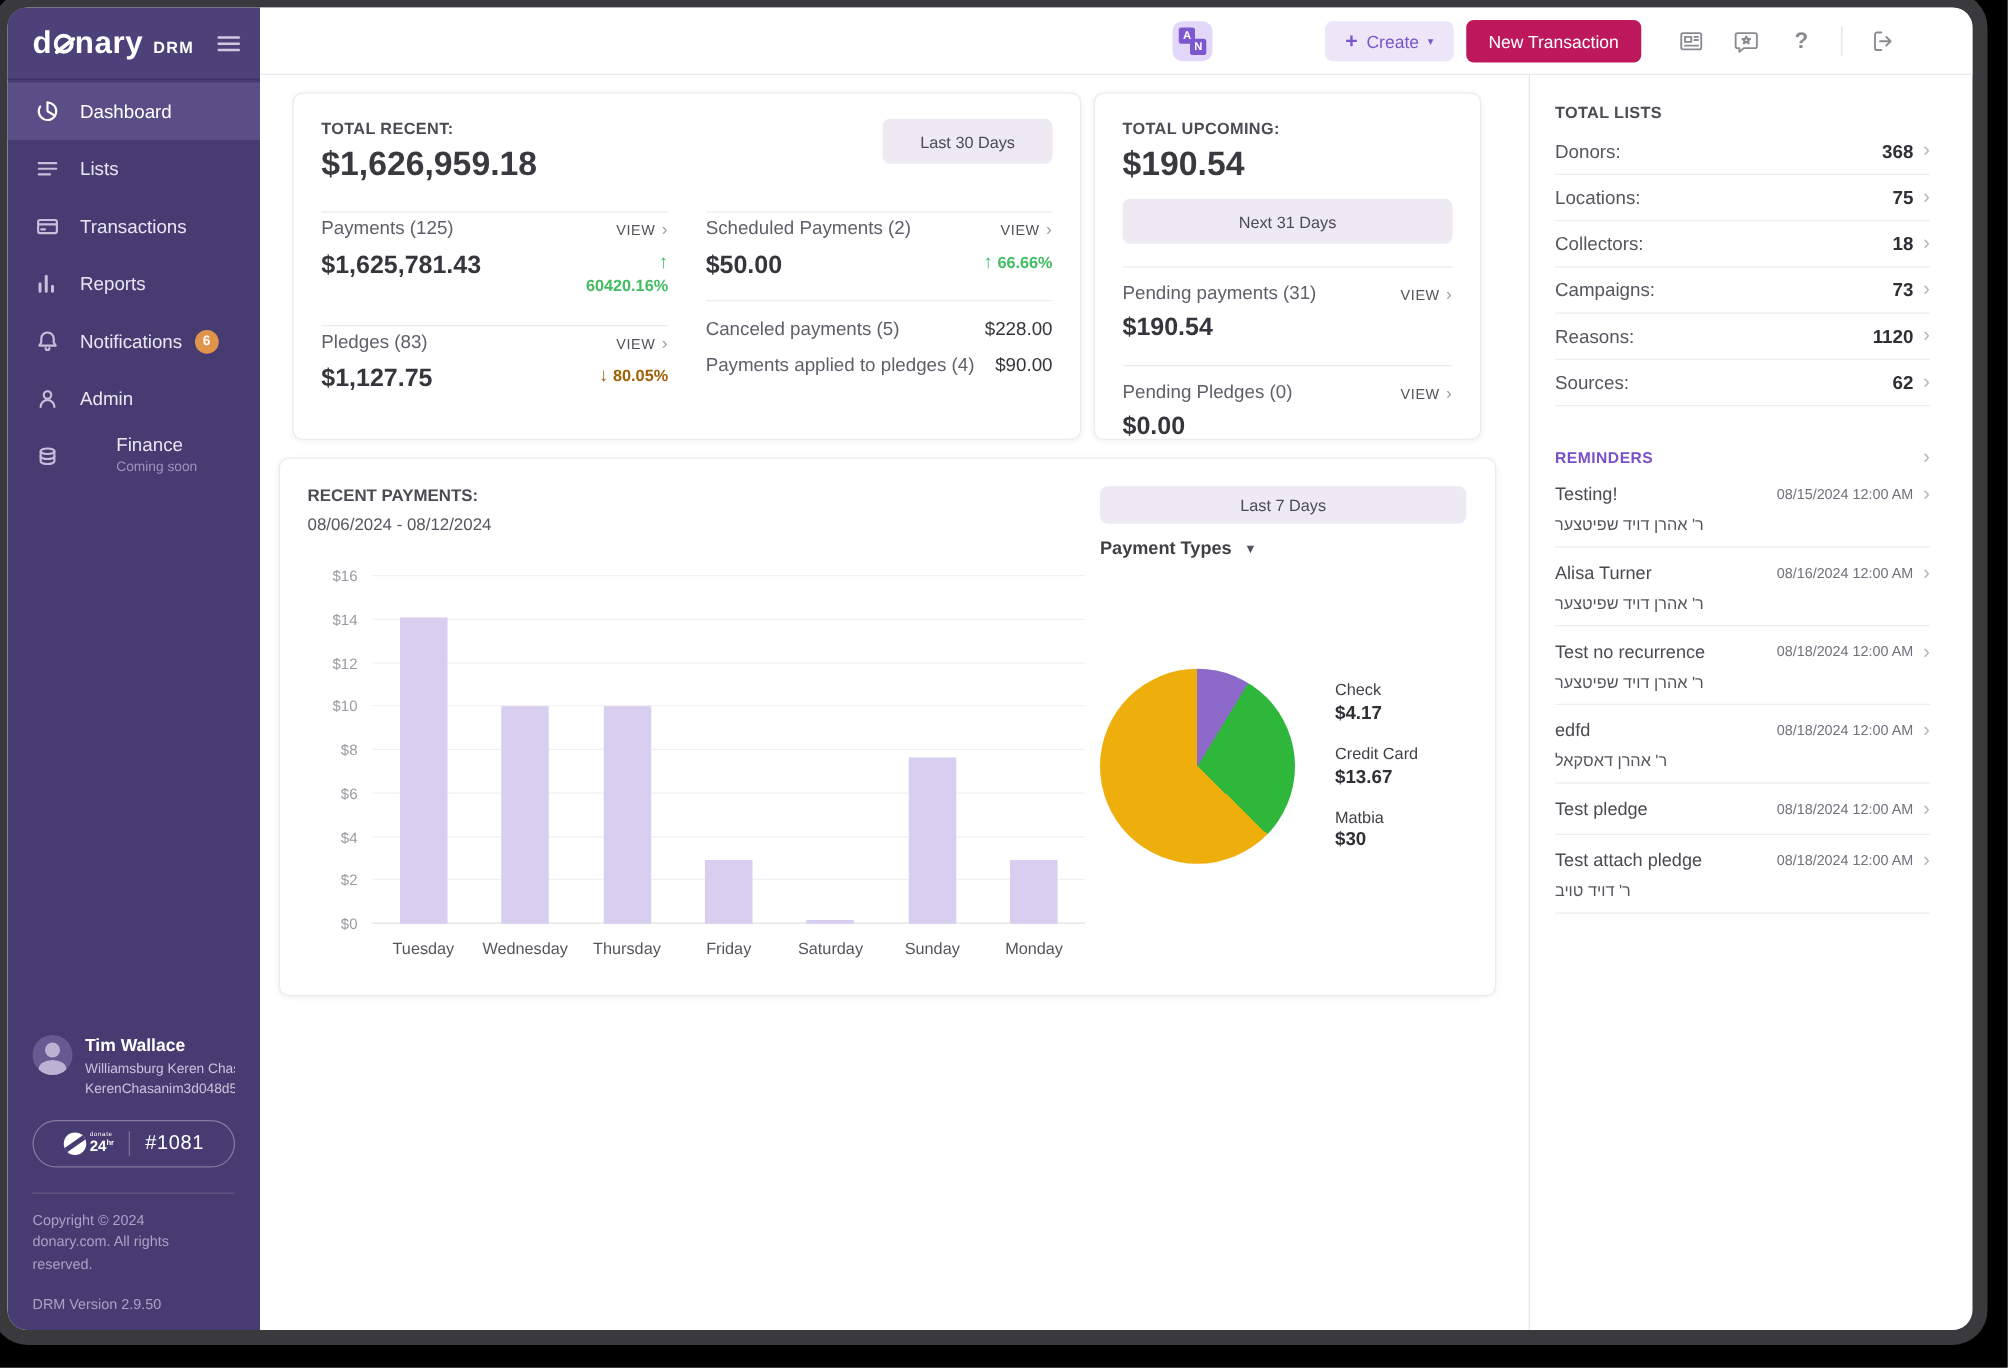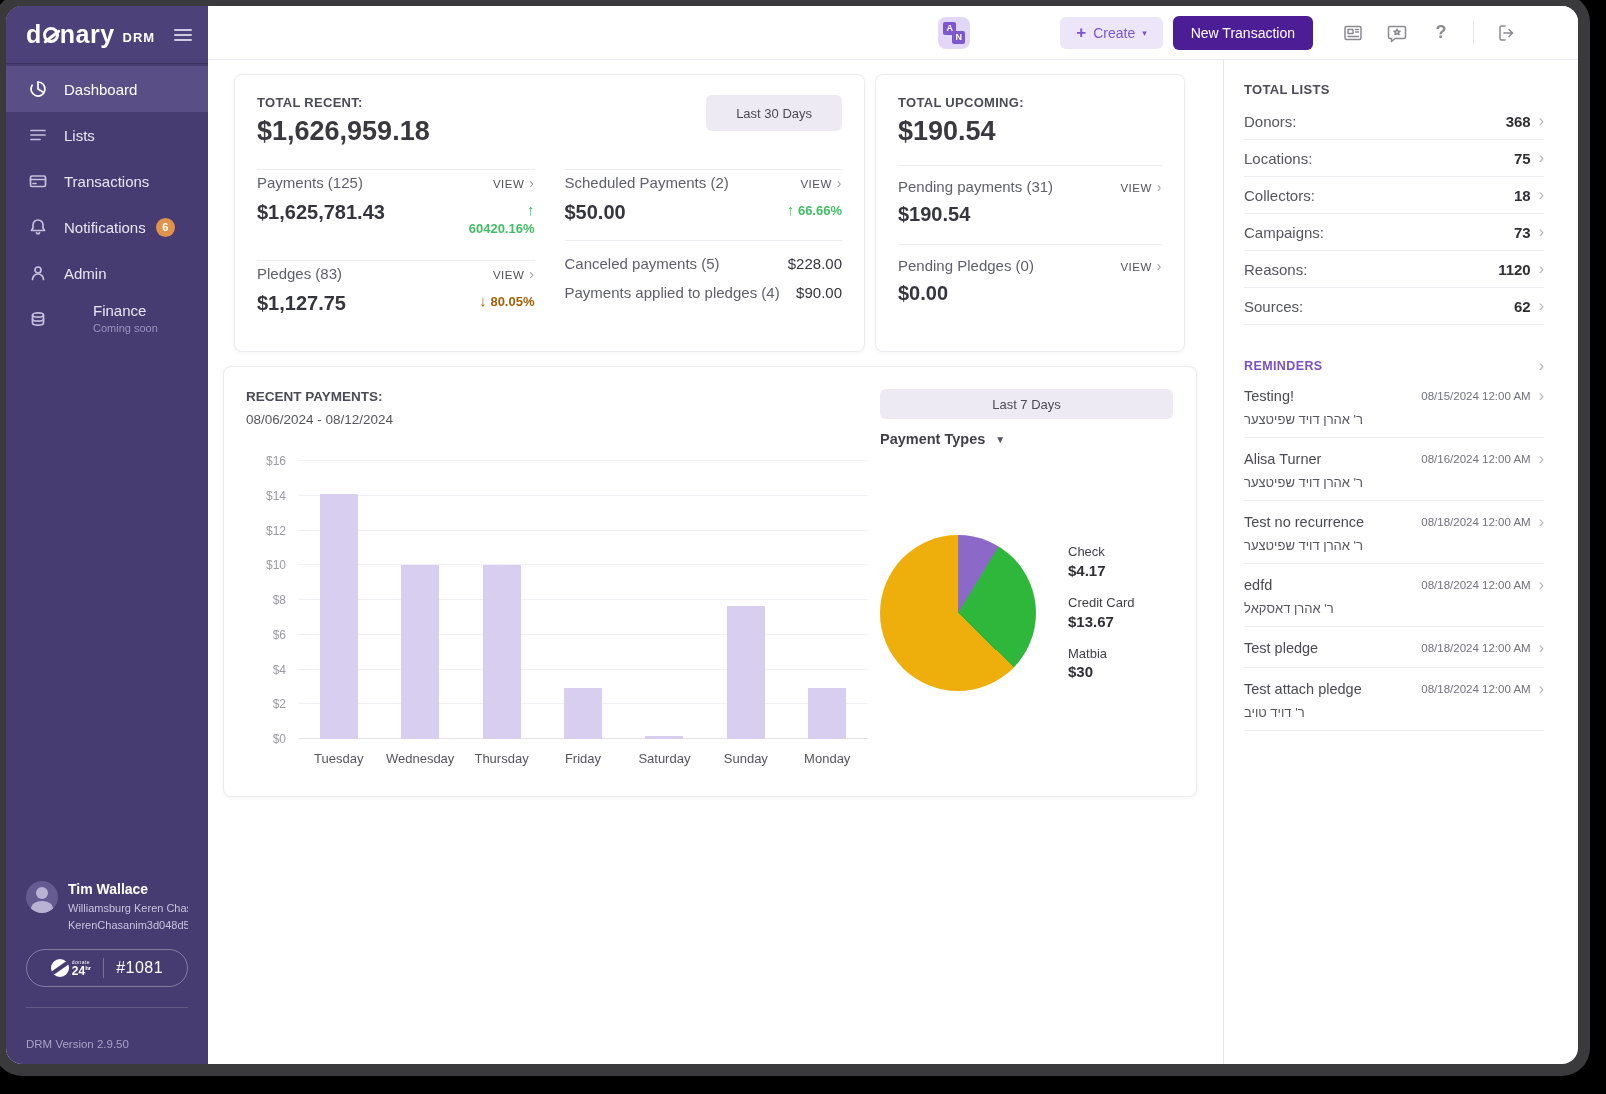--- a/index.html
+++ b/index.html
@@ -62,21 +62,21 @@
             padding-right:60px; flex-shrink:0; }
   .translate-chip { width:32px; height:32px; border-radius:8px; background:#e2d7f8; position:relative; margin-left:auto; cursor:pointer; }
   .tr-a, .tr-n { position:absolute; width:13px; height:13px; background:#7c57ce; color:#fff; font-size:9px;
                  font-weight:bold; display:flex; align-items:center; justify-content:center; border-radius:2px; }
   .tr-a { top:5px; left:5px; } .tr-n { top:14px; left:14px; }
   .create-btn { margin-left:90px; height:32px; background:#ece6f8; color:#7a55cd; border:none; border-radius:6px;
                 font-size:14px; padding:0 16px; display:flex; align-items:center; gap:7px; cursor:pointer;
                 font-family:inherit; }
   .create-plus { font-size:17px; font-weight:bold; }
   .caret { font-size:9px; }
-  .nt-btn { margin-left:10px; height:34px; background:#4c1d95; color:#fff; border:none; border-radius:6px;
+  .nt-btn { margin-left:10px; height:34px; background:#be185d; color:#fff; border:none; border-radius:6px;
             font-size:14px; padding:0 18px; cursor:pointer; font-family:inherit; }
   .top-icons { display:flex; align-items:center; margin-left:28px; gap:20px; }
   .tico { width:24px; height:24px; display:flex; align-items:center; justify-content:center; cursor:pointer; }
   .tico svg { stroke:#8a8a92; fill:none; stroke-width:1.5; stroke-linecap:round; stroke-linejoin:round; }
   .help-q { font-size:18px; color:#8a8a92; font-weight:bold; }
   .top-div { width:1px; height:24px; background:#e3e2e8; }
 
   .content-row { flex:1; display:flex; min-height:0; }
   .main-col { flex:1; padding:14px 0 0 26px; min-width:0; }
   .cards-row { display:flex; gap:10px; }
@@ -201,20 +201,28 @@
           <svg width="18" height="18" viewBox="0 0 18 18">
               <rect x="1.5" y="4" width="15" height="10.5" rx="1.5"></rect>
               <path d="M1.5 7.5h15M4 11.5h3"></path>
             </svg>
         </span>
         <span class="nav-label">Transactions</span>
       </div>
       <div class="nav-item">
         <span class="nav-icon">
           <svg width="18" height="18" viewBox="0 0 18 18">
+              <path d="M3 15V9M8 15V3M13 15v-4" stroke-width="2.4"></path>
+            </svg>
+        </span>
+        <span class="nav-label">Reports</span>
+      </div>
+      <div class="nav-item">
+        <span class="nav-icon">
+          <svg width="18" height="18" viewBox="0 0 18 18">
               <path d="M9 2a5 5 0 0 0-5 5v3l-1.5 2.5h13L14 10V7a5 5 0 0 0-5-5z"></path>
               <path d="M7.5 14.5a1.5 1.5 0 0 0 3 0"></path>
             </svg>
         </span>
         <span class="nav-label">Notifications</span>
         <span class="nav-badge">6</span>
       </div>
       <div class="nav-item">
         <span class="nav-icon">
           <svg width="18" height="18" viewBox="0 0 18 18">
@@ -253,20 +261,21 @@
           <span class="d24-coin"></span>
           <span class="d24-text">
             <i>donate</i>
             <b><span>24</span><sup>hr</sup></b>
           </span>
         </span>
         <span class="pill-div"></span>
         <span class="pill-id">#1081</span>
       </div>
       <div class="side-footer">
+        <div class="copyright">Copyright © 2024 donary.com. All rights reserved.</div>
         <div class="version">DRM Version 2.9.50</div>
       </div>
     </div>
   </aside>
 
   <div class="main-wrap">
     <header class="topbar">
       <span class="translate-chip">
         <span class="tr-a">A</span>
         <span class="tr-n">N</span>
@@ -364,20 +373,21 @@
                     <span class="p-amount">$90.00</span>
                   </div>
                 </div>
               </div>
             </div>
           </section>
 
           <section class="card card-upcoming">
             <div class="card-label">TOTAL UPCOMING:</div>
             <div class="big-amount">$190.54</div>
+            <button class="range-btn up-btn">Next 31 Days</button>
             <div class="up-sec">
               <div class="m-row">
                 <span class="m-label">Pending payments (31)</span>
                 <span class="view-link"><span>VIEW</span><span class="chev">›</span></span>
               </div>
               <div class="up-amount">$190.54</div>
             </div>
             <div class="up-sec">
               <div class="m-row">
                 <span class="m-label">Pending Pledges (0)</span>

